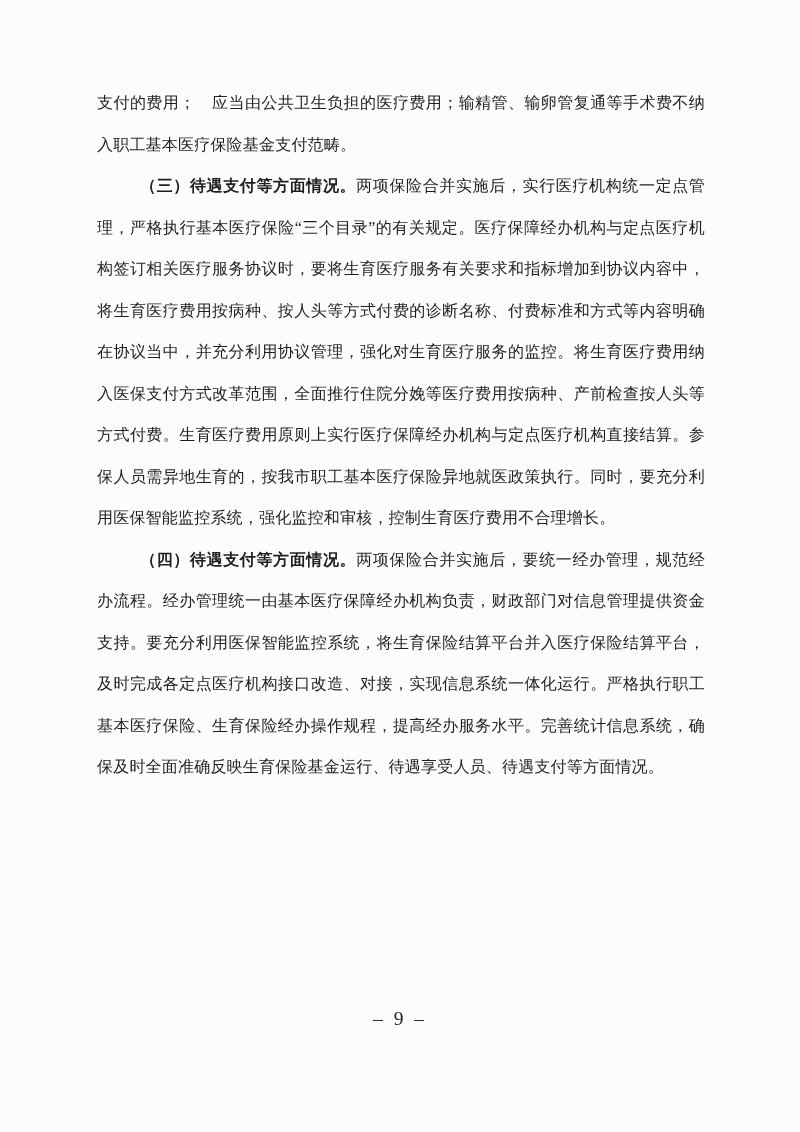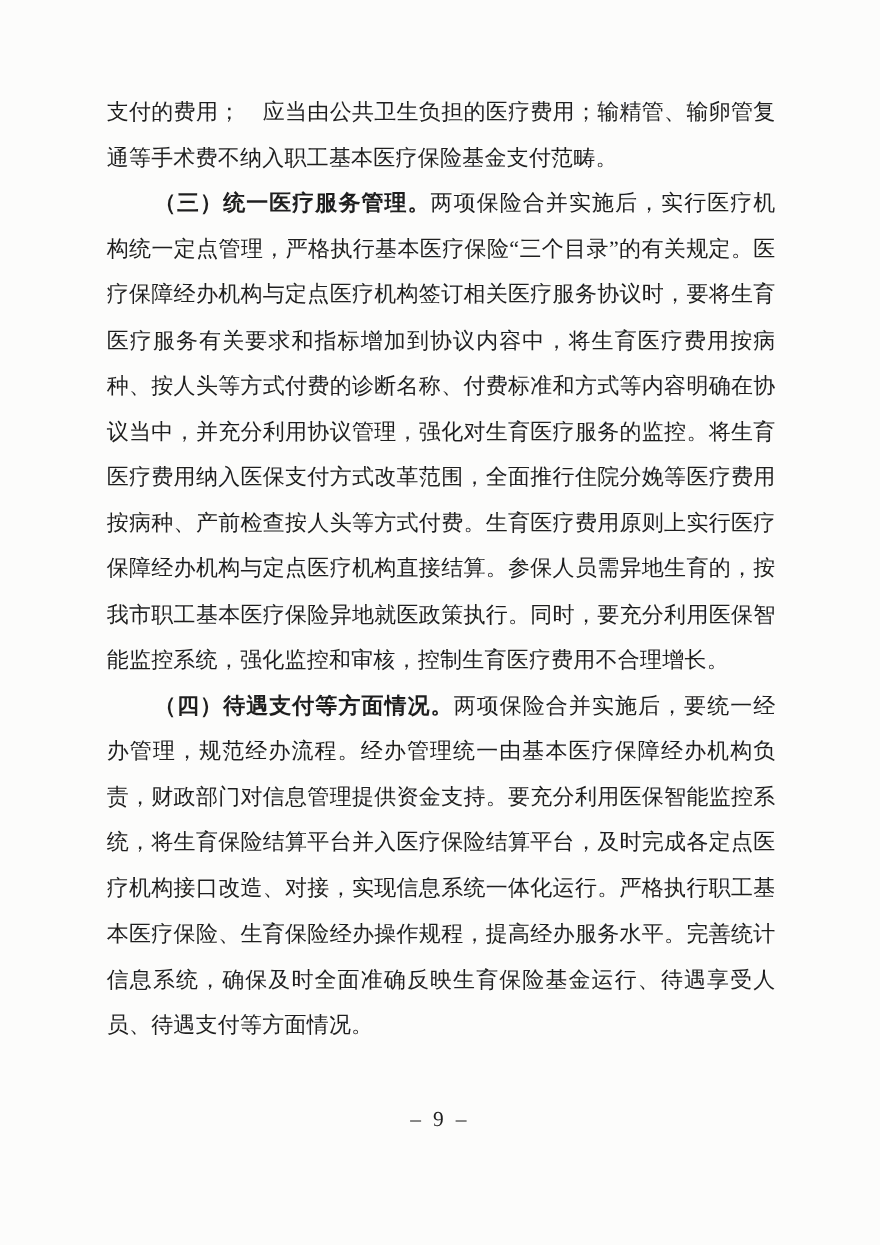--- a/index.html
+++ b/index.html
@@ -17,21 +17,21 @@
     overflow: hidden;
   }
   .text-block {
     position: absolute;
     left: 97px;
     top: 82px;
     width: 608px;
   }
   .para {
     margin: 0;
-    font-size: 20px;
+    font-size: 16px;
     line-height: 41.5px;
     text-align: justify;
     text-justify: inter-ideograph;
     letter-spacing: 0.2px;
     text-indent: 43px;
   }
   .para.no-indent {
     text-indent: 0;
   }
   .heading {
@@ -47,17 +47,17 @@
     letter-spacing: 3px;
     color: #1e1e1e;
   }
 </style>
 </head>
 <body>
 
 <div class="page">
   <div class="text-block">
     <p class="para no-indent"><span>支付的费用；　应当由公共卫生负担的医疗费用；输精管、输卵管复通等手术费不纳入职工基本医疗保险基金支付范畴。</span></p>
-    <p class="para"><b class="heading">（三）统一医疗服务管理。</b><span>两项保险合并实施后，实行医疗机构统一定点管理，严格执行基本医疗保险“三个目录”的有关规定。医疗保障经办机构与定点医疗机构签订相关医疗服务协议时，要将生育医疗服务有关要求和指标增加到协议内容中，将生育医疗费用按病种、按人头等方式付费的诊断名称、付费标准和方式等内容明确在协议当中，并充分利用协议管理，强化对生育医疗服务的监控。将生育医疗费用纳入医保支付方式改革范围，全面推行住院分娩等医疗费用按病种、产前检查按人头等方式付费。生育医疗费用原则上实行医疗保障经办机构与定点医疗机构直接结算。参保人员需异地生育的，按我市职工基本医疗保险异地就医政策执行。同时，要充分利用医保智能监控系统，强化监控和审核，控制生育医疗费用不合理增长。</span></p>
+    <p class="para"><b class="heading">（三）待遇支付等方面情况。</b><span>两项保险合并实施后，实行医疗机构统一定点管理，严格执行基本医疗保险“三个目录”的有关规定。医疗保障经办机构与定点医疗机构签订相关医疗服务协议时，要将生育医疗服务有关要求和指标增加到协议内容中，将生育医疗费用按病种、按人头等方式付费的诊断名称、付费标准和方式等内容明确在协议当中，并充分利用协议管理，强化对生育医疗服务的监控。将生育医疗费用纳入医保支付方式改革范围，全面推行住院分娩等医疗费用按病种、产前检查按人头等方式付费。生育医疗费用原则上实行医疗保障经办机构与定点医疗机构直接结算。参保人员需异地生育的，按我市职工基本医疗保险异地就医政策执行。同时，要充分利用医保智能监控系统，强化监控和审核，控制生育医疗费用不合理增长。</span></p>
     <p class="para"><b class="heading">（四）待遇支付等方面情况。</b><span>两项保险合并实施后，要统一经办管理，规范经办流程。经办管理统一由基本医疗保障经办机构负责，财政部门对信息管理提供资金支持。要充分利用医保智能监控系统，将生育保险结算平台并入医疗保险结算平台，及时完成各定点医疗机构接口改造、对接，实现信息系统一体化运行。严格执行职工基本医疗保险、生育保险经办操作规程，提高经办服务水平。完善统计信息系统，确保及时全面准确反映生育保险基金运行、待遇享受人员、待遇支付等方面情况。</span></p>
   </div>
   <div class="footer">– 9 –</div>
 </div>
 
 </body></html>

